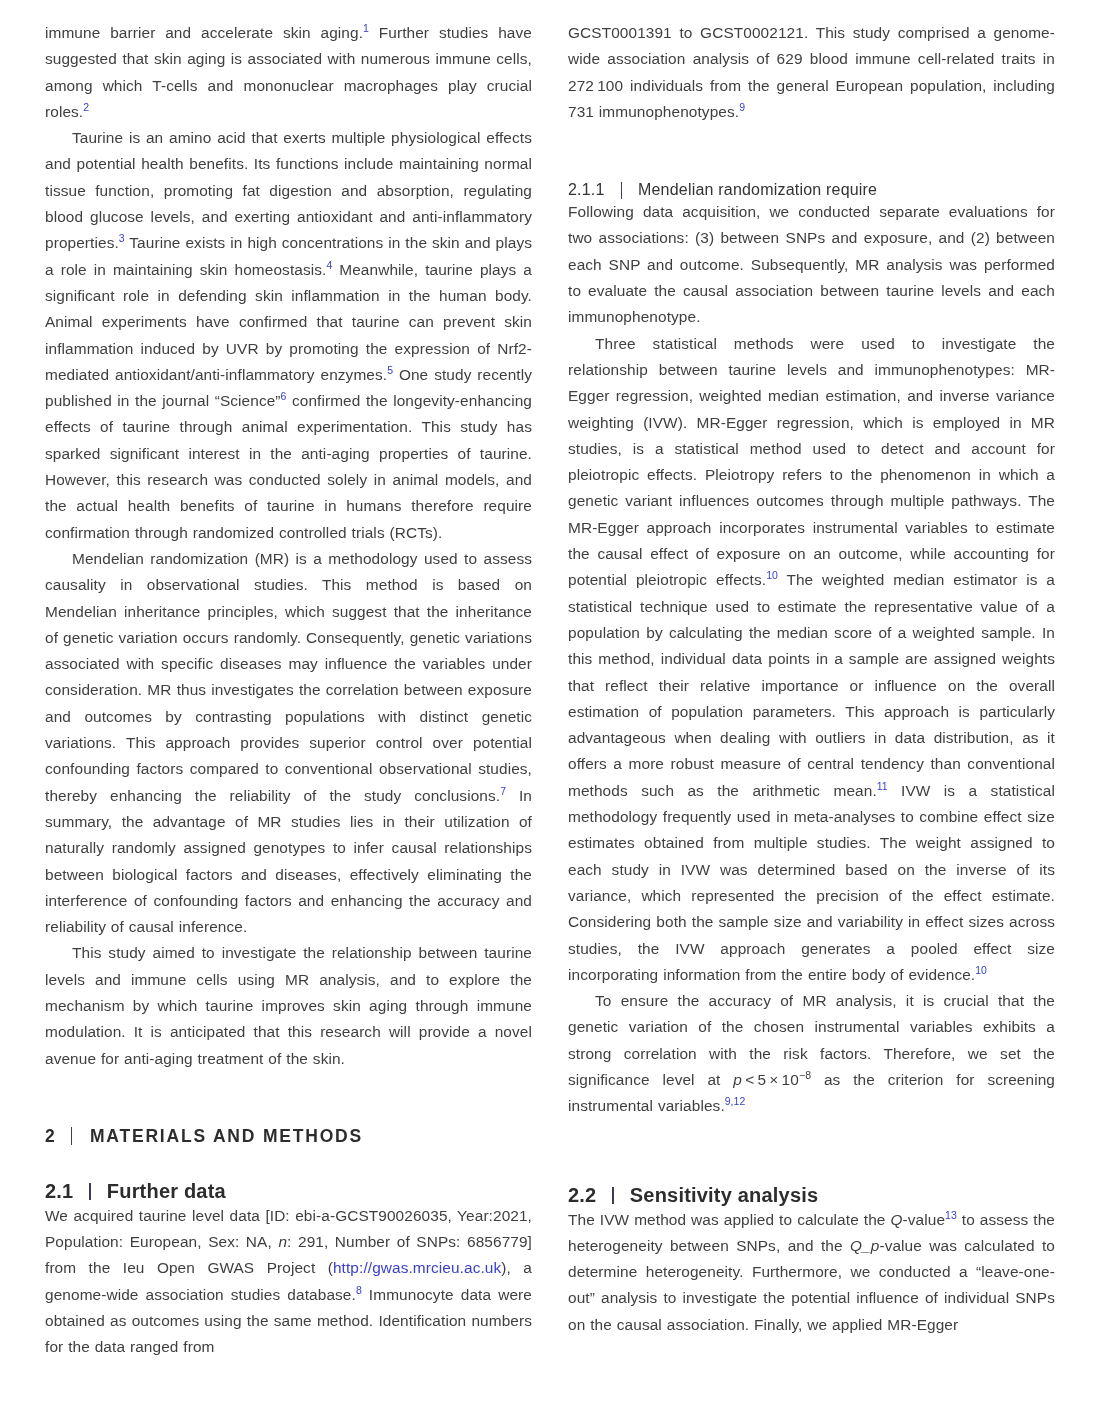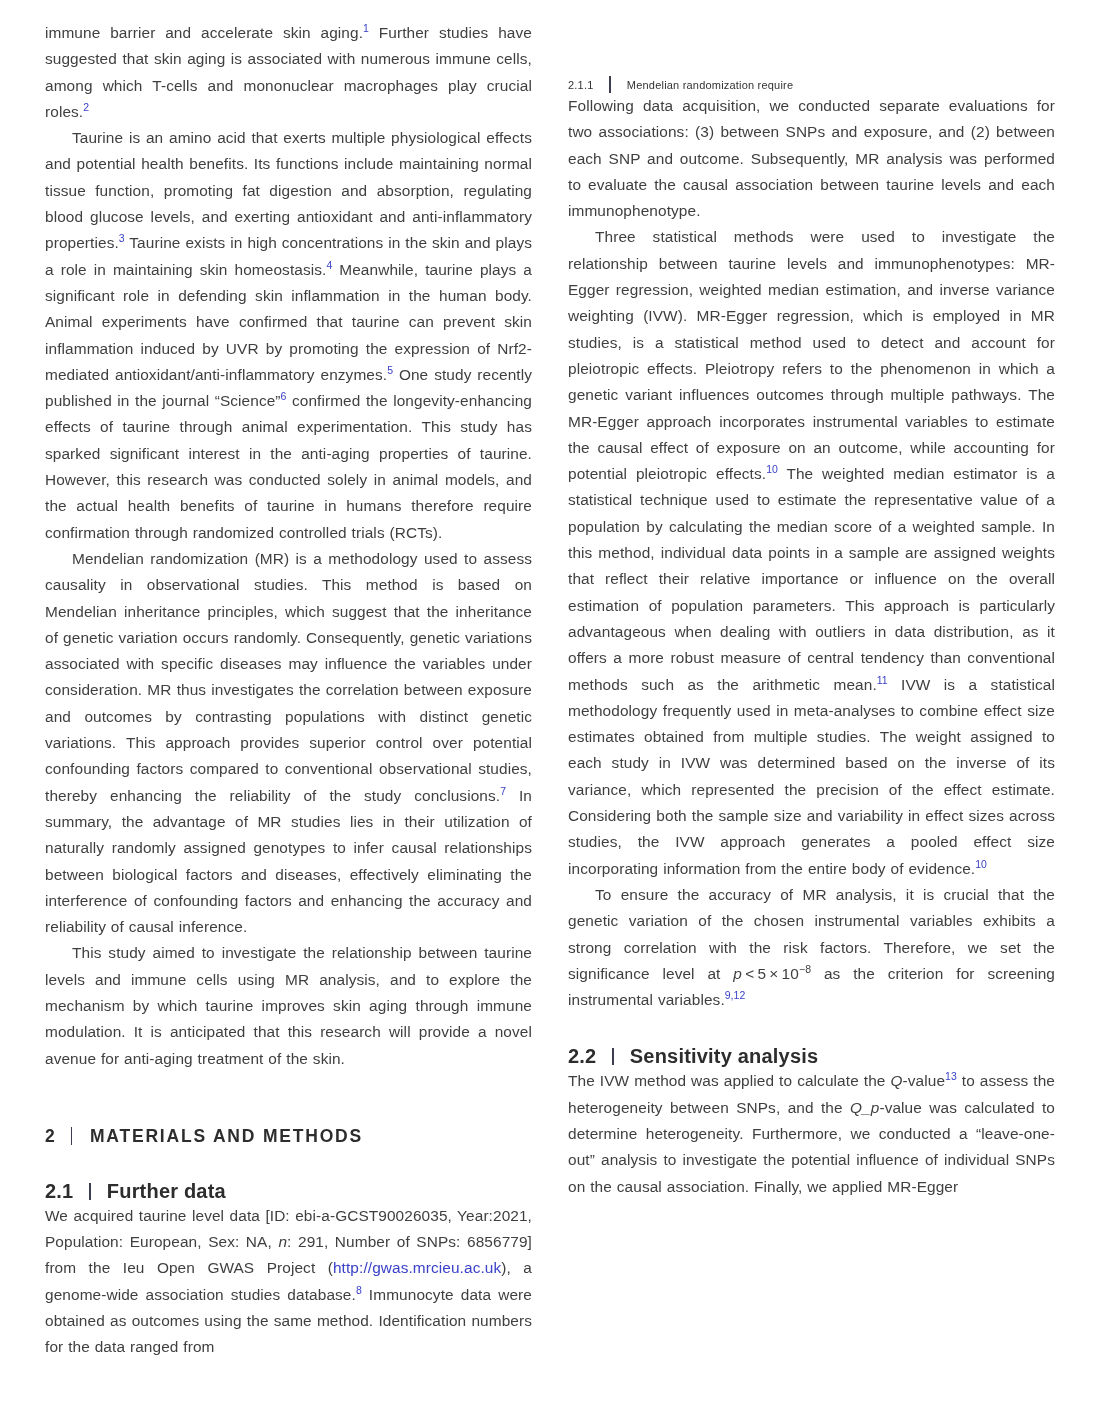--- a/index.html
+++ b/index.html
@@ -71,28 +71,28 @@
     display: flex;
     align-items: center;
     margin: 33px 0 0 0;
     font-size: 20px;
     font-weight: 700;
     color: #2d2d2d;
     letter-spacing: 0.2px;
   }
   .h-sub3 {
     display: flex;
-    align-items: center;
+    align-items: flex-end;
     margin: 56px 0 0 0;
-    font-size: 11px;
+    font-size: 16px;
     font-weight: 400;
     color: #333333;
     letter-spacing: 0.2px;
   }
-  .h-sub--sens { margin-top: 32px; }
+  .h-sub--sens { margin-top: 64px; }
   .h-bar {
     display: inline-block;
     width: 1.4px;
     height: 17px;
     background: #3d3d52;
     margin: 0 16px 0 16px;
     flex: 0 0 auto;
   }
   .h-major .h-bar { margin: 0 18px 0 14px; height: 18px; }
   .after-h { margin-top: 33px; }
@@ -118,20 +118,21 @@
     <h3 class="h-sub">
       <span class="h-num">2.1</span>
       <span class="h-bar"></span>
       <span class="h-title">Further data</span>
     </h3>
 
     <p class="para after-h">We acquired taurine level data [ID: ebi-a-GCST90026035, Year:2021, Population: European, Sex: NA, <i>n</i>: 291, Number of SNPs: 6856779] from the Ieu Open GWAS Project (<a class="link">http://gwas.mrcieu.ac.uk</a>), a genome-wide association studies database.<sup class="ref">8</sup> Immunocyte data were obtained as outcomes using the same method. Identification numbers for the data ranged from</p>
   </div>
 
   <div class="col">
+    <p class="para">GCST0001391 to GCST0002121. This study comprised a genome-wide association analysis of 629 blood immune cell-related traits in 272 100 individuals from the general European population, including 731 immunophenotypes.<sup class="ref">9</sup></p>
 
     <h4 class="h-sub3">
       <span class="h-num">2.1.1</span>
       <span class="h-bar"></span>
       <span class="h-title">Mendelian randomization require</span>
     </h4>
 
     <p class="para after-h-sub3">Following data acquisition, we conducted separate evaluations for two associations: (3) between SNPs and exposure, and (2) between each SNP and outcome. Subsequently, MR analysis was performed to evaluate the causal association between taurine levels and each immunophenotype.</p>
     <p class="para indent">Three statistical methods were used to investigate the relationship between taurine levels and immunophenotypes: MR-Egger regression, weighted median estimation, and inverse variance weighting (IVW). MR-Egger regression, which is employed in MR studies, is a statistical method used to detect and account for pleiotropic effects. Pleiotropy refers to the phenomenon in which a genetic variant influences outcomes through multiple pathways. The MR-Egger approach incorporates instrumental variables to estimate the causal effect of exposure on an outcome, while accounting for potential pleiotropic effects.<sup class="ref">10</sup> The weighted median estimator is a statistical technique used to estimate the representative value of a population by calculating the median score of a weighted sample. In this method, individual data points in a sample are assigned weights that reflect their relative importance or influence on the overall estimation of population parameters. This approach is particularly advantageous when dealing with outliers in data distribution, as it offers a more robust measure of central tendency than conventional methods such as the arithmetic mean.<sup class="ref">11</sup> IVW is a statistical methodology frequently used in meta-analyses to combine effect size estimates obtained from multiple studies. The weight assigned to each study in IVW was determined based on the inverse of its variance, which represented the precision of the effect estimate. Considering both the sample size and variability in effect sizes across studies, the IVW approach generates a pooled effect size incorporating information from the entire body of evidence.<sup class="ref">10</sup></p>
     <p class="para indent">To ensure the accuracy of MR analysis, it is crucial that the genetic variation of the chosen instrumental variables exhibits a strong correlation with the risk factors. Therefore, we set the significance level at <i>p</i> &lt; 5 × 10<sup class="msup">−8</sup> as the criterion for screening instrumental variables.<sup class="ref">9,12</sup></p>

